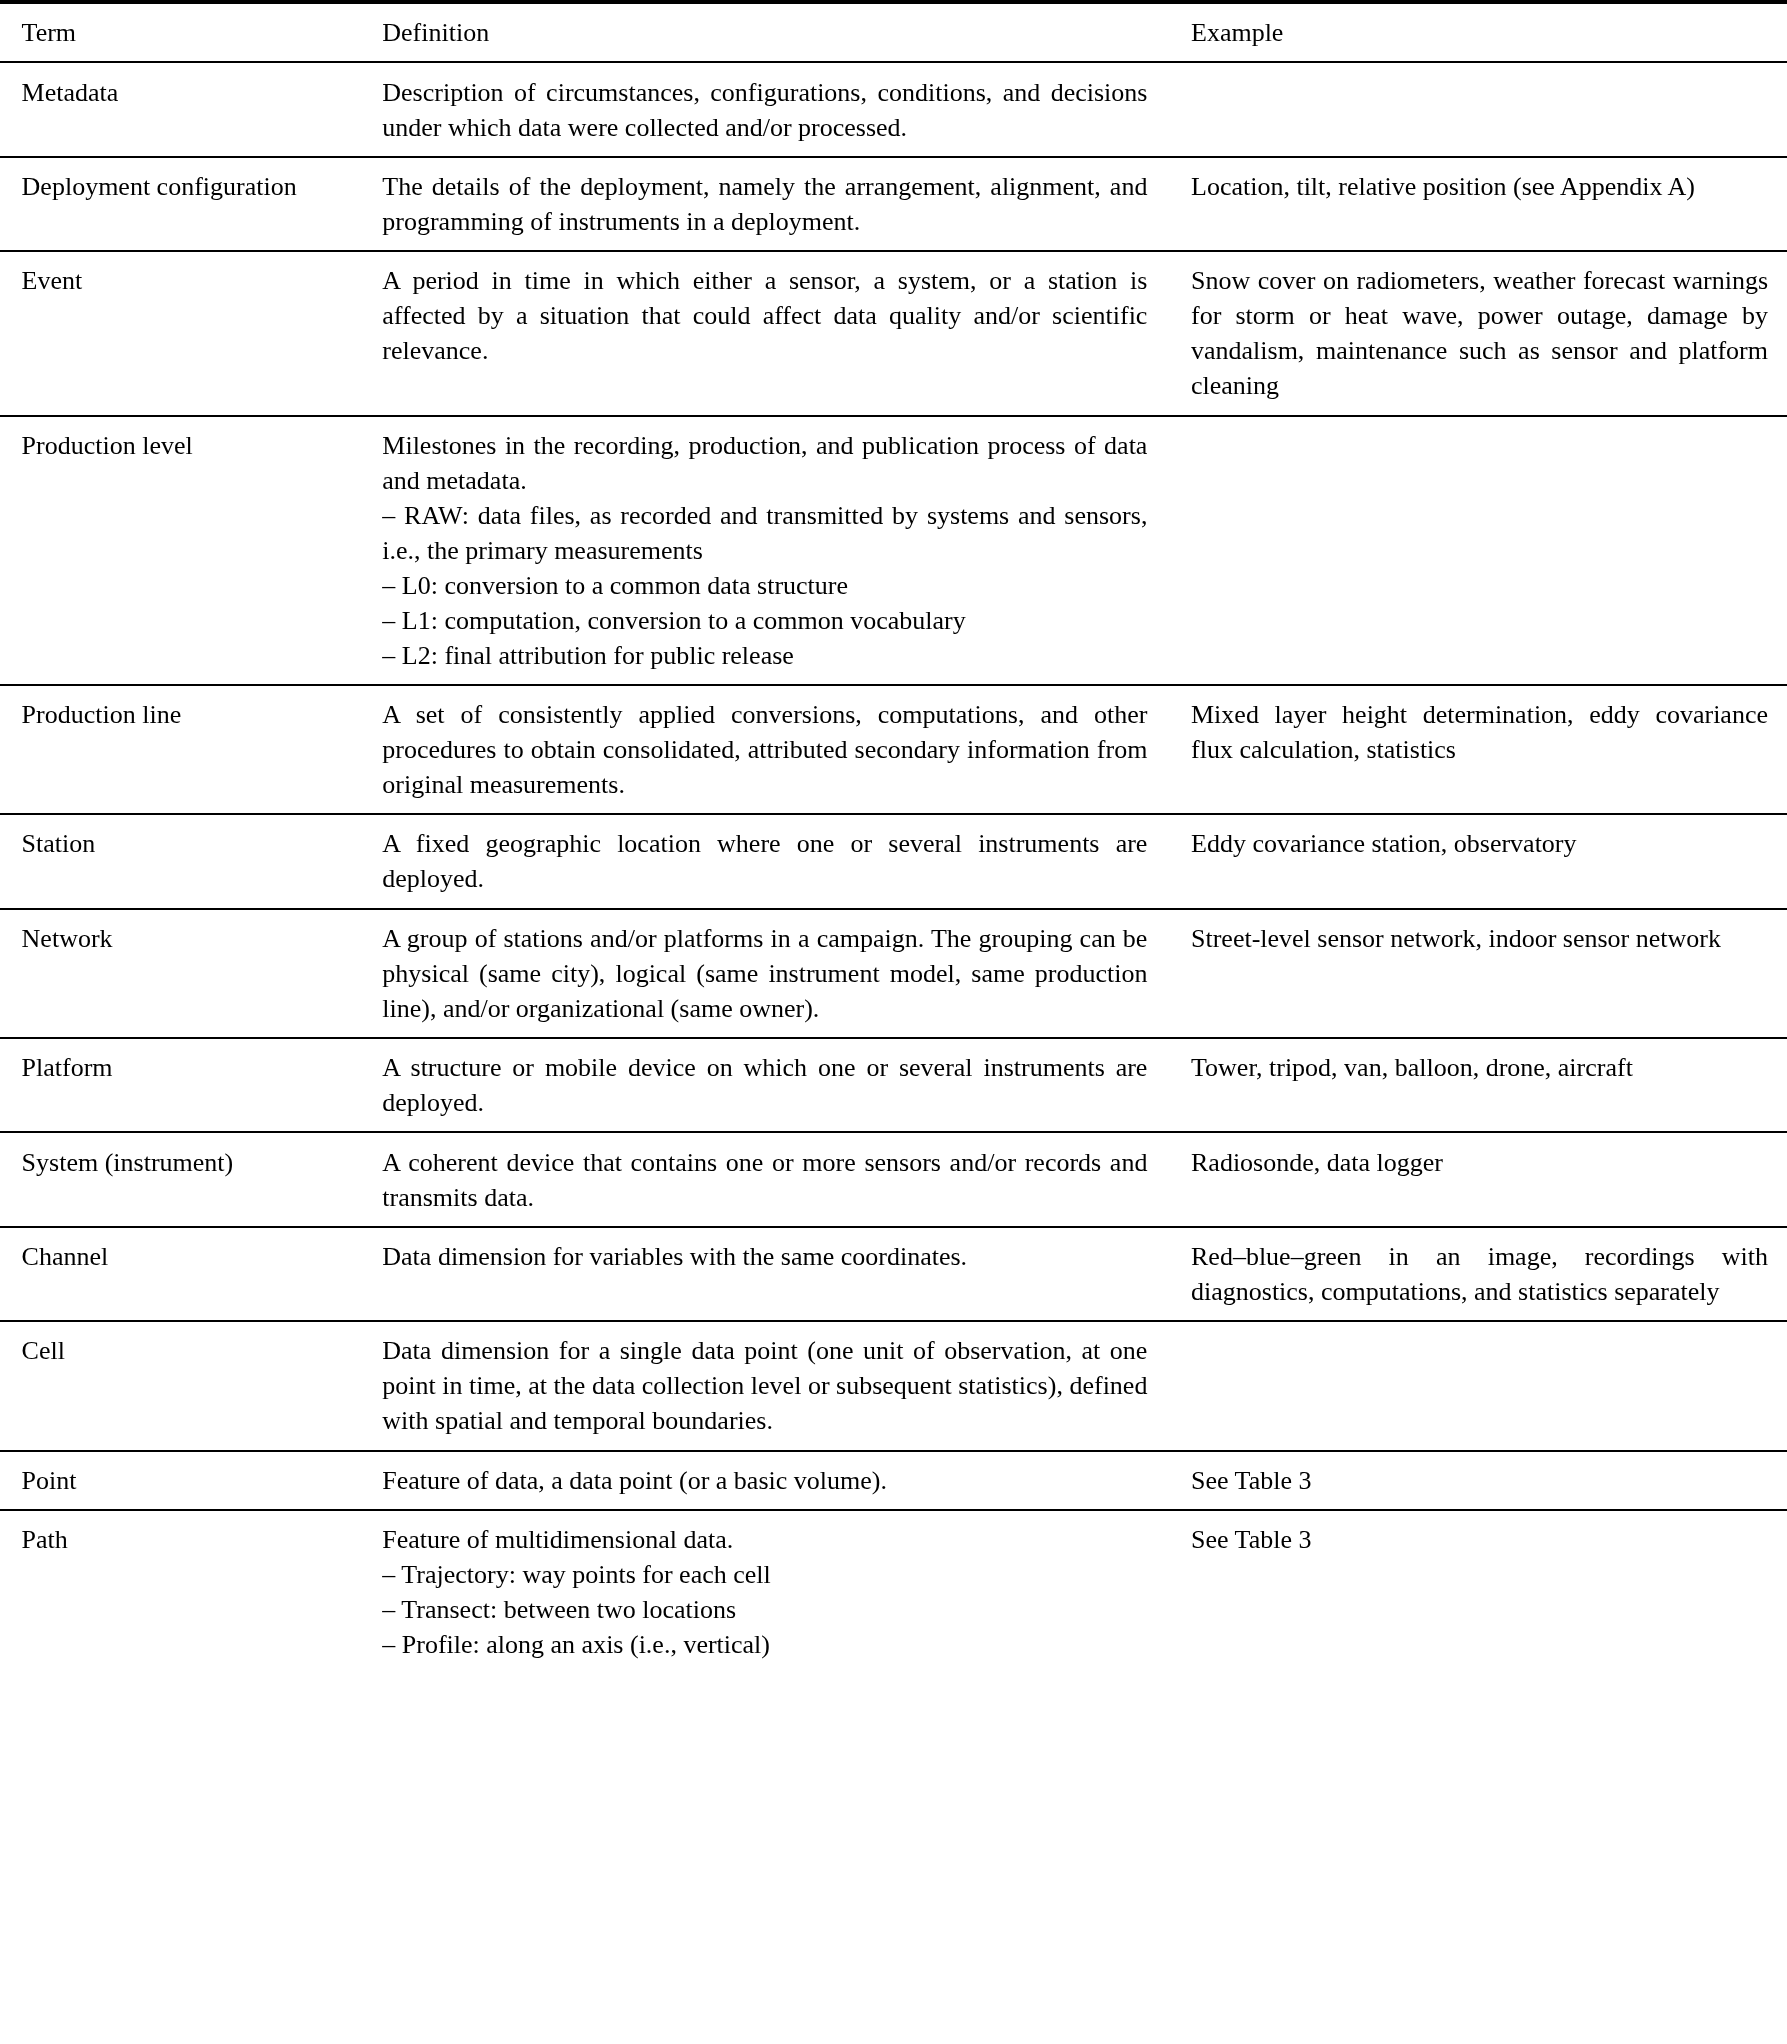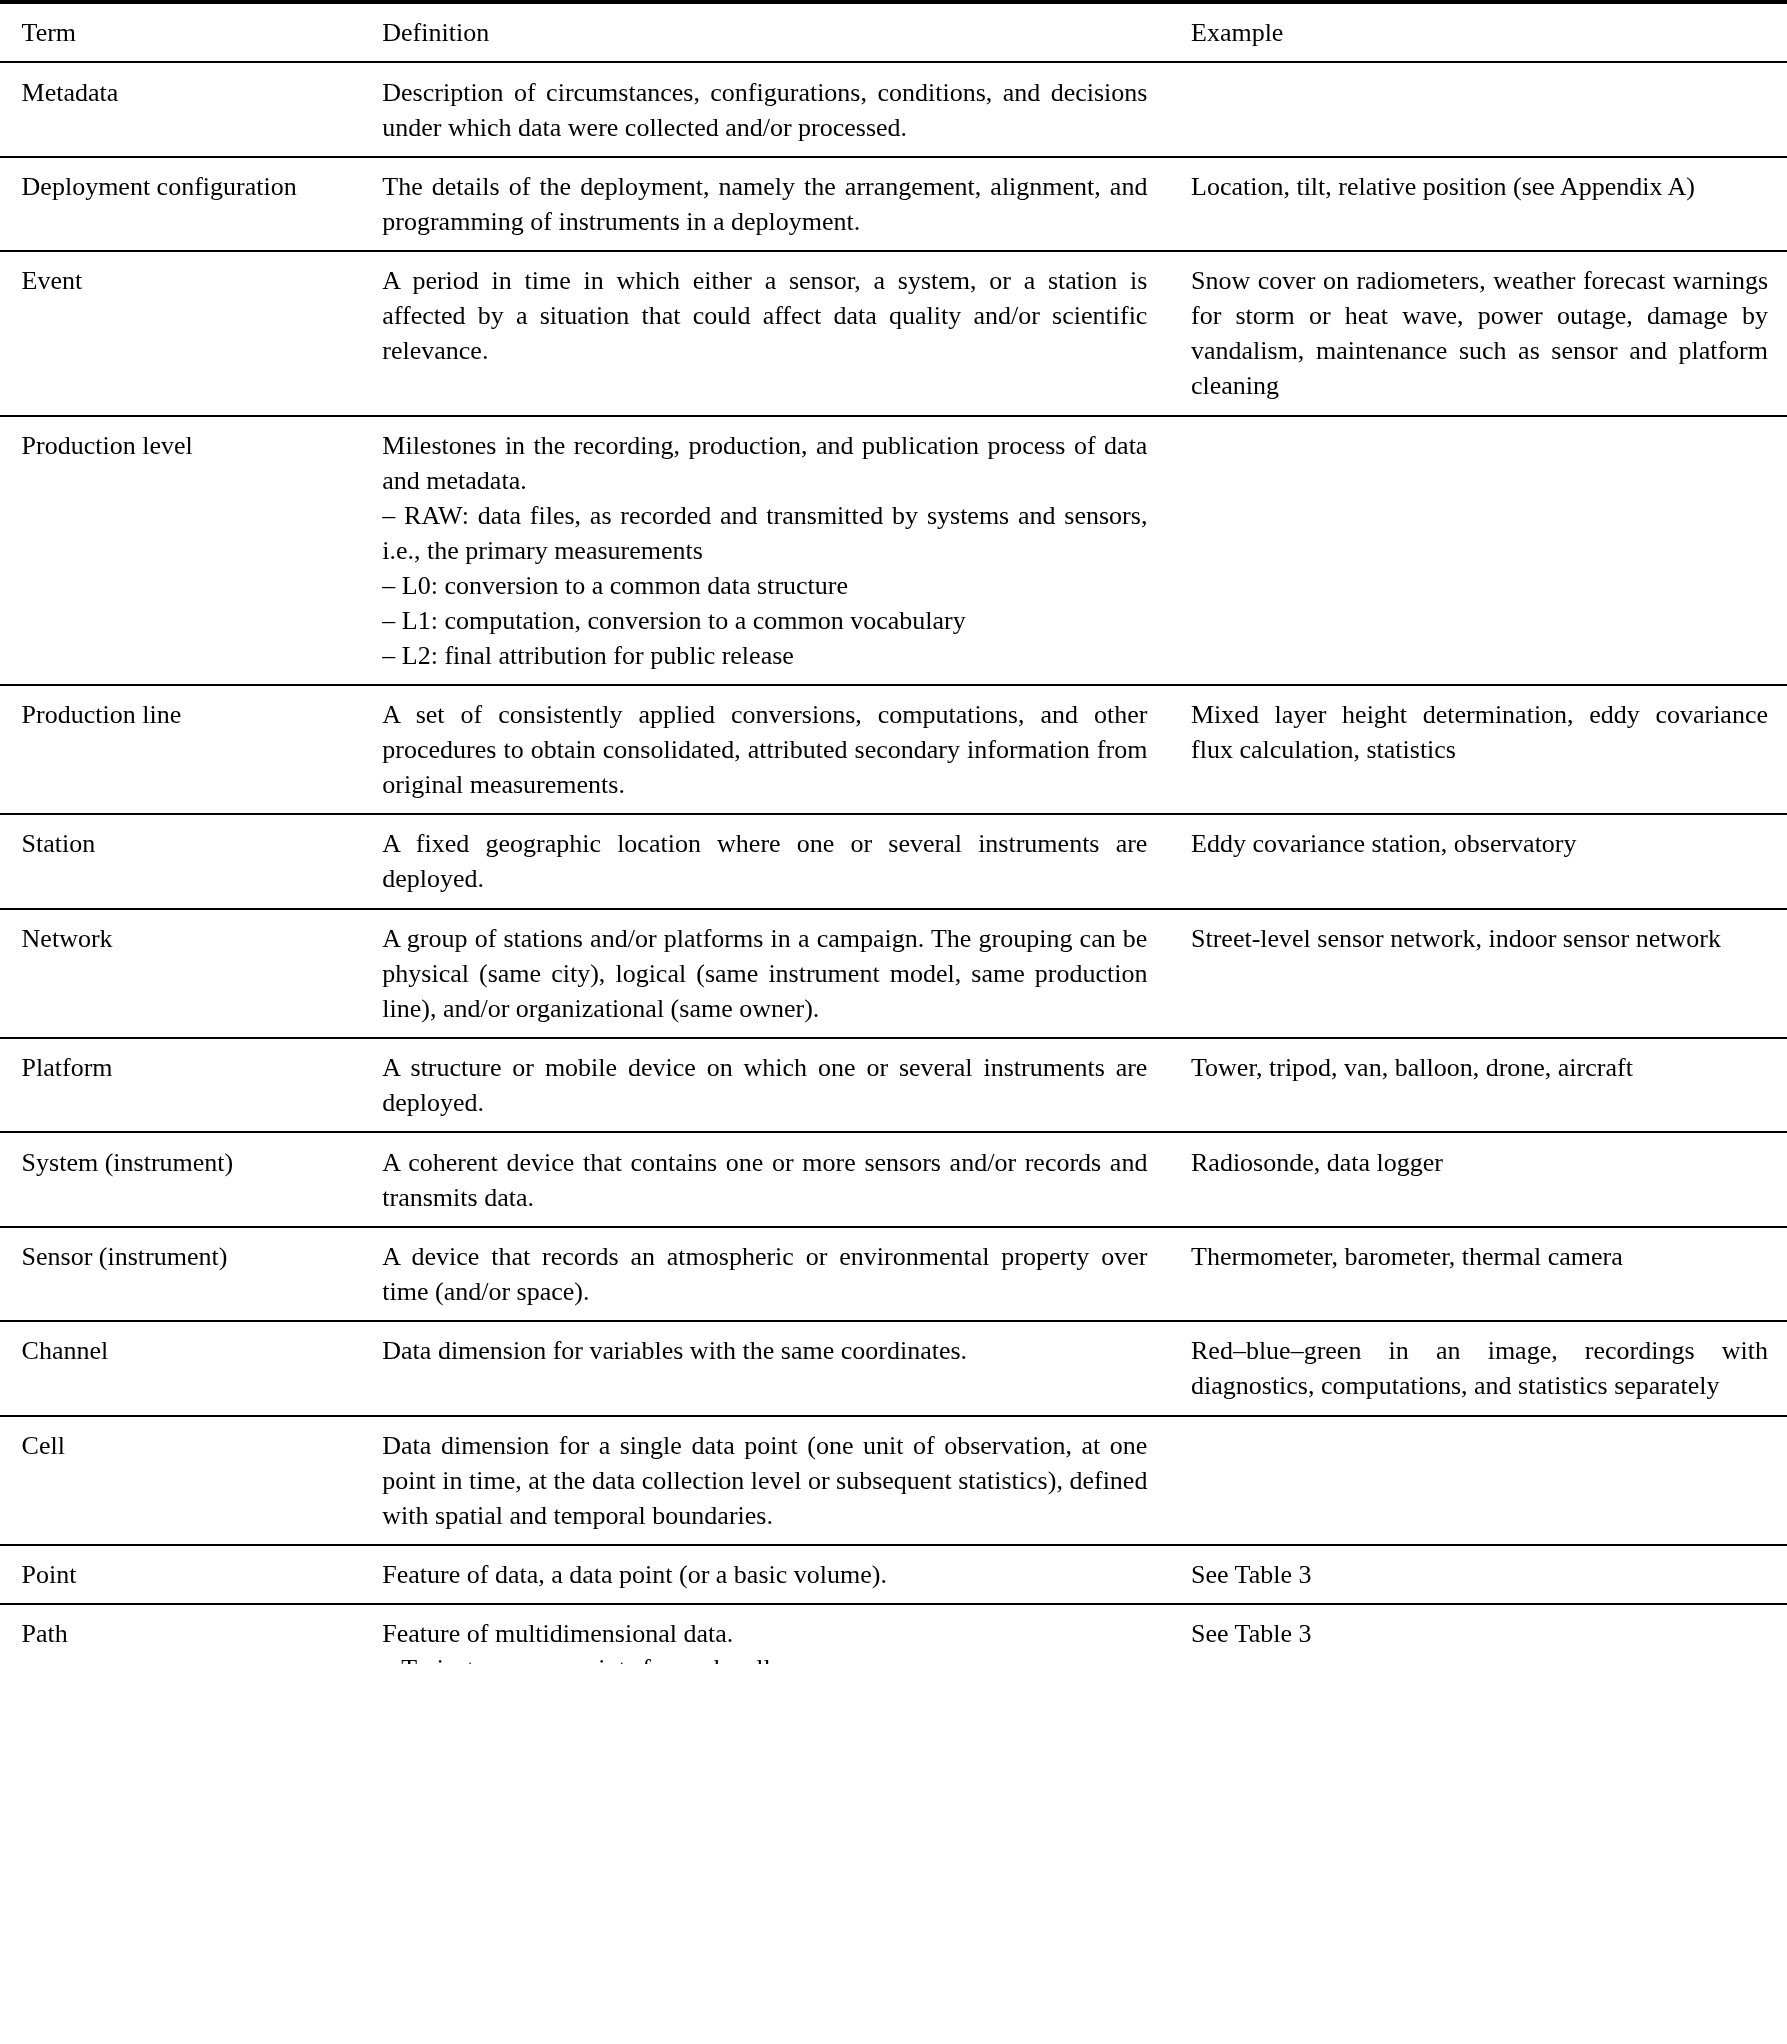--- a/index.html
+++ b/index.html
@@ -120,25 +120,20 @@
           <td class="cell-term">Platform</td>
           <td class="cell-def">A structure or mobile device on which one or several instruments are deployed.</td>
           <td class="cell-ex">Tower, tripod, van, balloon, drone, aircraft</td>
         </tr>
         <tr>
           <td class="cell-term">System (instrument)</td>
           <td class="cell-def">A coherent device that contains one or more sensors and/or records and transmits data.</td>
           <td class="cell-ex">Radiosonde, data logger</td>
         </tr>
         <tr>
-          <td class="cell-term">Sensor (instrument)</td>
-          <td class="cell-def">A device that records an atmospheric or environmental property over time (and/or space).</td>
-          <td class="cell-ex">Thermometer, barometer, thermal camera</td>
-        </tr>
-        <tr>
           <td class="cell-term">Channel</td>
           <td class="cell-def">Data dimension for variables with the same coordinates.</td>
           <td class="cell-ex">Red–blue–green in an image, recordings with diagnostics, computations, and statistics separately</td>
         </tr>
         <tr>
           <td class="cell-term">Cell</td>
           <td class="cell-def">Data dimension for a single data point (one unit of observation, at one point in time, at the data collection level or subsequent statistics), defined with spatial and temporal boundaries.</td>
           <td class="cell-ex"></td>
         </tr>
         <tr>

